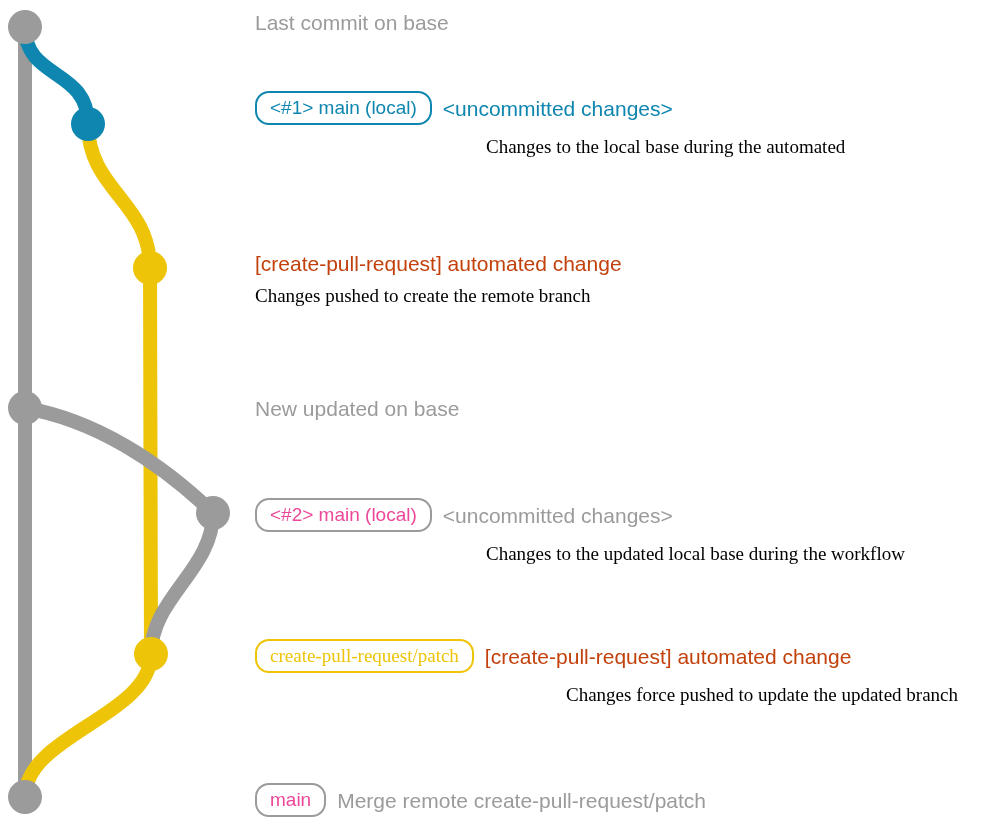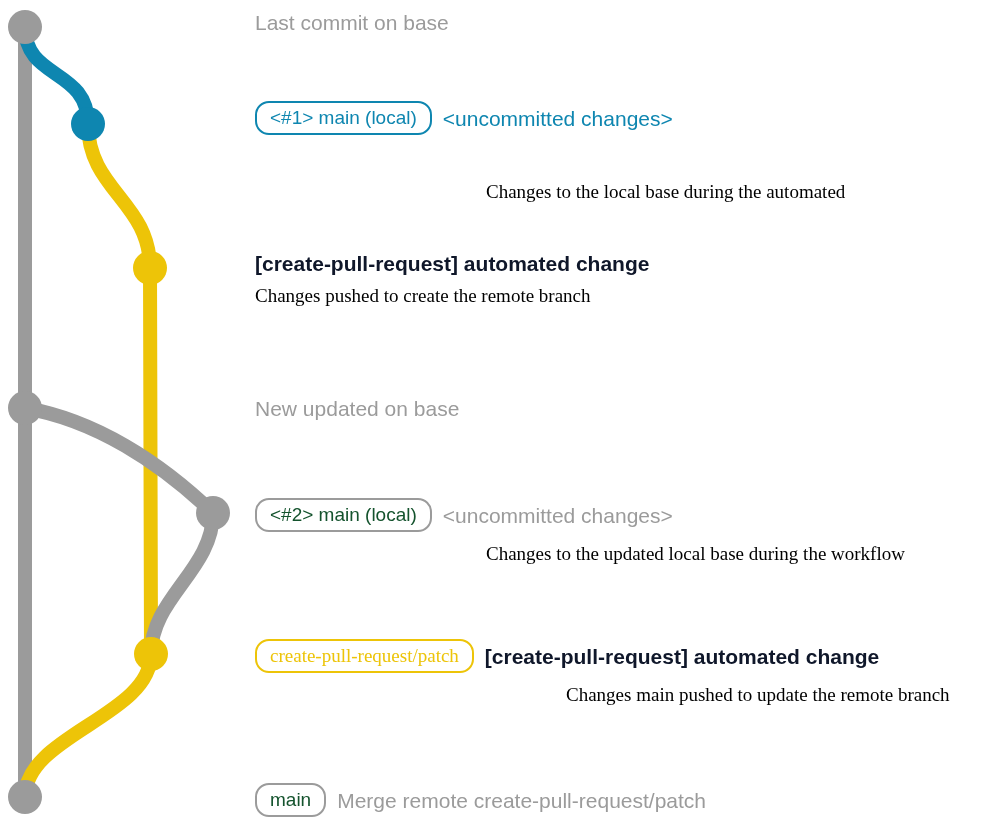--- a/index.html
+++ b/index.html
@@ -62,31 +62,31 @@
     border-color: #0e86b0;
     color: #0e86b0;
   }
   .ref-badge.yellow {
     border-color: #edc408;
     color: #edc408;
     font-family: Liberation Serif, serif;
   }
   .ref-badge.gray {
     border-color: #9b9b9b;
-    color: #14532d;
+    color: #ec4899;
   }
 
   .commit-message {
     font-size: 21px;
     line-height: 1;
     white-space: nowrap;
     font-family: "Liberation Sans", sans-serif;
   }
   .commit-message.blue   { color: #0e86b0; }
-  .commit-message.yellow { color: #0f172a; font-weight: bold; }
+  .commit-message.yellow { color: #c2410c; }
   .commit-message.gray   { color: #9b9b9b; }
 
   .commit-note {
     font-family: "Liberation Serif", serif;
     font-size: 19px;
     line-height: 1;
     color: #000000;
     white-space: nowrap;
     margin-top: 12px;
   }
@@ -118,21 +118,21 @@
   <circle cx="151" cy="654" r="17" fill="#edc408"></circle>
   <circle cx="25" cy="797" r="17" fill="#9b9b9b"></circle>
 </svg>
 
 <div id="label-layer">
     <div class="commit-row" style="left: 255px; top: 12px;">
       <div class="commit-headline">
         <span class="commit-message gray">Last commit on base</span>
       </div>
     </div>
-    <div class="commit-row" style="left: 255px; top: 101px; gap: 35px;">
+    <div class="commit-row" style="left: 255px; top: 91px;">
       <div class="commit-headline">
         <span class="ref-badge blue">&lt;#1&gt; main (local)</span>
         <span class="commit-message blue">&lt;uncommitted changes&gt;</span>
       </div>
       <div class="commit-note" style="margin-left: 231px;">Changes to the local base during the automated</div>
     </div>
     <div class="commit-row" style="left: 255px; top: 253px;">
       <div class="commit-headline">
         <span class="commit-message yellow">[create-pull-request] automated change</span>
       </div>
@@ -148,21 +148,21 @@
         <span class="ref-badge gray">&lt;#2&gt; main (local)</span>
         <span class="commit-message gray">&lt;uncommitted changes&gt;</span>
       </div>
       <div class="commit-note" style="margin-left: 231px;">Changes to the updated local base during the workflow</div>
     </div>
     <div class="commit-row" style="left: 255px; top: 639px;">
       <div class="commit-headline">
         <span class="ref-badge yellow">create-pull-request/patch</span>
         <span class="commit-message yellow">[create-pull-request] automated change</span>
       </div>
-      <div class="commit-note" style="margin-left: 311px;">Changes main pushed to update the remote branch</div>
+      <div class="commit-note" style="margin-left: 311px;">Changes force pushed to update the updated branch</div>
     </div>
     <div class="commit-row" style="left: 255px; top: 783px; align-items: center;">
       <div class="commit-headline">
         <span class="ref-badge gray">main</span>
         <span class="commit-message gray">Merge remote create-pull-request/patch</span>
       </div>
     </div>
   </div>
 
 </body></html>

